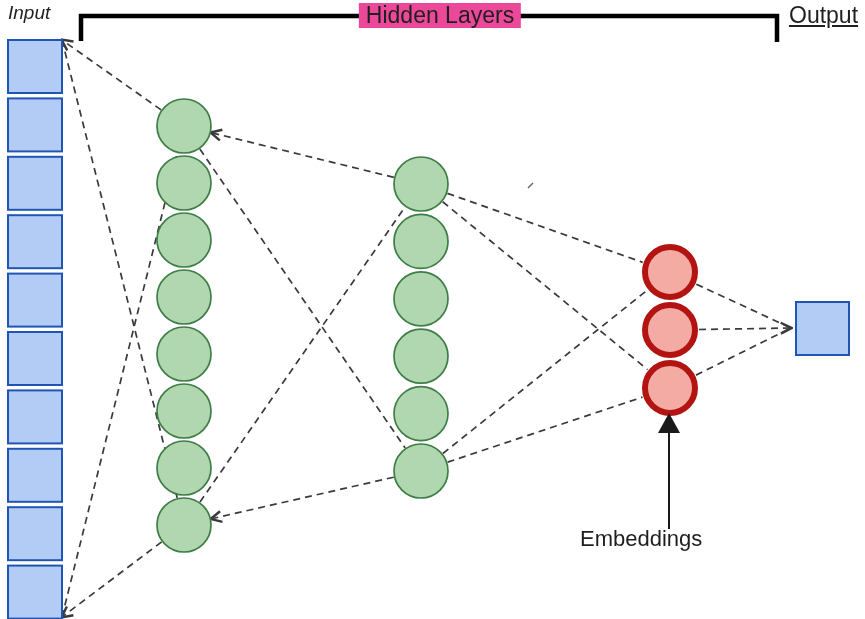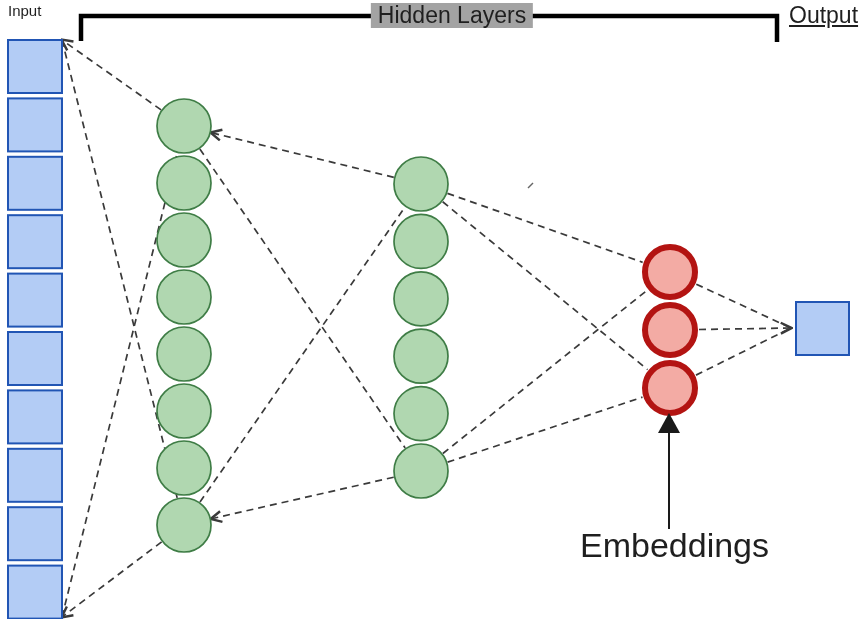--- a/index.html
+++ b/index.html
@@ -21,26 +21,26 @@
     top: 0;
     z-index: 1;
   }
   .lbl {
     position: absolute;
     z-index: 2;
     color: #1f1f1f;
     white-space: nowrap;
     line-height: 1.1;
   }
-  .lbl-input   { left: 8px;   top: 3px;  font-size: 15px; }
-  .lbl-hidden  { left: 452px; top: 3px;  font-size: 23px;
+  .lbl-input   { left: 8px;   top: 3px;  font-size: 19px; font-style: italic; }
+  .lbl-hidden  { left: 440px; top: 3px;  font-size: 23px;
                  transform: translateX(-50%);
-                 background: #a3a3a3; padding: 0 7px; }
+                 background: #ec4899; padding: 0 7px; }
   .lbl-output  { left: 789px; top: 3px;  font-size: 23px; text-decoration: underline; }
-  .lbl-emb     { left: 580px; top: 527px; font-size: 34px; }
+  .lbl-emb     { left: 580px; top: 527px; font-size: 22px; }
 </style>
 </head>
 <body>
 
 <div class="stage">
   <svg id="net-svg" width="865" height="619" viewBox="0 0 865 619">
       <defs>
         <marker id="arr" viewBox="0 0 10 10" refX="8.5" refY="5" markerWidth="8" markerHeight="8" orient="auto">
           <path d="M1,1 L9,5 L1,9" fill="none" stroke="#3a3a3a" stroke-width="1.8"></path>
         </marker>

